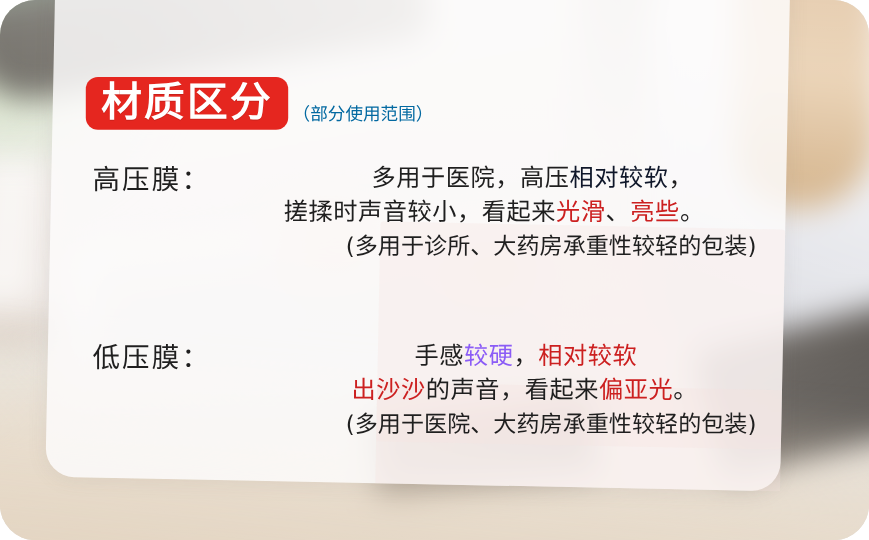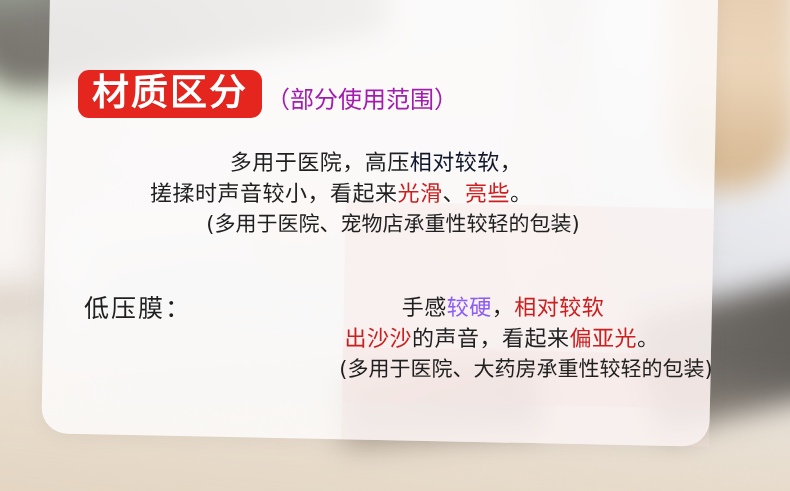--- a/index.html
+++ b/index.html
@@ -12,20 +12,21 @@
     font-family: "DejaVu Sans", "Liberation Sans", sans-serif;
   }
 
   
   .canvas {
     position: relative;
     width: 790px;
     height: 491px;
     overflow: hidden;
     background: #efeeec;
+    border-radius: 32px;
   }
 
   
   .photo {
     position: absolute;
     inset: 0;
     overflow: hidden;
   }
   .photo-layer {
     position: absolute;
@@ -240,36 +241,36 @@
     border-radius: 11px;
     font-size: 37px;
     line-height: 1.0;
     font-weight: bold;
     letter-spacing: 2px;
     color: #ffffff;
     text-shadow: 0 1px 0 rgba(0,0,0,0.12);
     white-space: nowrap;
   }
   .subtitle {
-    font-size: 24px;
+    font-size: 16px;
     line-height: 1;
-    color: #a21caf;
+    color: #0369a1;
     letter-spacing: 0px;
     white-space: nowrap;
     padding-bottom: 6px;
   }
 
   
   .section {
     position: absolute;
     display: flex;
     align-items: flex-start;
   }
   #section-high { left: 84px; top: 147px; }
-  #section-low  { left: 84px; top: 292px; gap: 25px; }
+  #section-low  { left: 84px; top: 309px; }
 
   .section-label {
     font-size: 25px;
     line-height: 34px;
     color: #1f1f1f;
     letter-spacing: 2px;
     white-space: nowrap;
     flex: 0 0 auto;
   }
   .section-body {
@@ -335,24 +336,25 @@
   </div>
 
   <div class="content">
 
     <div class="title-row">
       <span class="badge" style="background: rgb(229, 38, 31); color: rgb(255, 255, 255);">材质区分</span>
       <span class="subtitle">（部分使用范围）</span>
     </div>
 
     <div class="section" id="section-high">
+      <div class="section-label" style="color: rgb(31, 31, 31);">高压膜：</div>
       <div class="section-body" id="body-high">
         <div class="body-line l1" style="color: rgb(31, 31, 31);"><span>多用于医院，高压</span><span class="hl" style="color: #0f172a;">相对较软</span><span>，</span></div>
         <div class="body-line l2" style="color: rgb(31, 31, 31);"><span>搓揉时声音较小，看起来</span><span class="hl" style="color: rgb(204, 32, 32);">光滑</span><span>、</span><span class="hl" style="color: rgb(204, 32, 32);">亮些</span><span>。</span></div>
-        <div class="body-line note l3" style="color: rgb(31, 31, 31);"><span>(多用于医院、宠物店承重性较轻的包装)</span></div>
+        <div class="body-line note l3" style="color: rgb(31, 31, 31);"><span>(多用于诊所、大药房承重性较轻的包装)</span></div>
       </div>
     </div>
 
     <div class="section" id="section-low">
       <div class="section-label" style="color: rgb(31, 31, 31);">低压膜：</div>
       <div class="section-body" id="body-low">
         <div class="body-line l1" style="color: rgb(31, 31, 31);"><span>手感</span><span class="hl" style="color: #8b5cf6;">较硬</span><span>，</span><span class="hl" style="color: rgb(204, 32, 32);">相对较软</span></div>
         <div class="body-line l2" style="color: rgb(31, 31, 31);"><span class="hl" style="color: rgb(204, 32, 32);">出沙沙</span><span>的声音，看起来</span><span class="hl" style="color: rgb(204, 32, 32); margin-top: 12px;">偏亚光</span><span>。</span></div>
         <div class="body-line note l3" style="color: rgb(31, 31, 31);"><span>(多用于医院、大药房承重性较轻的包装)</span></div>
       </div>

